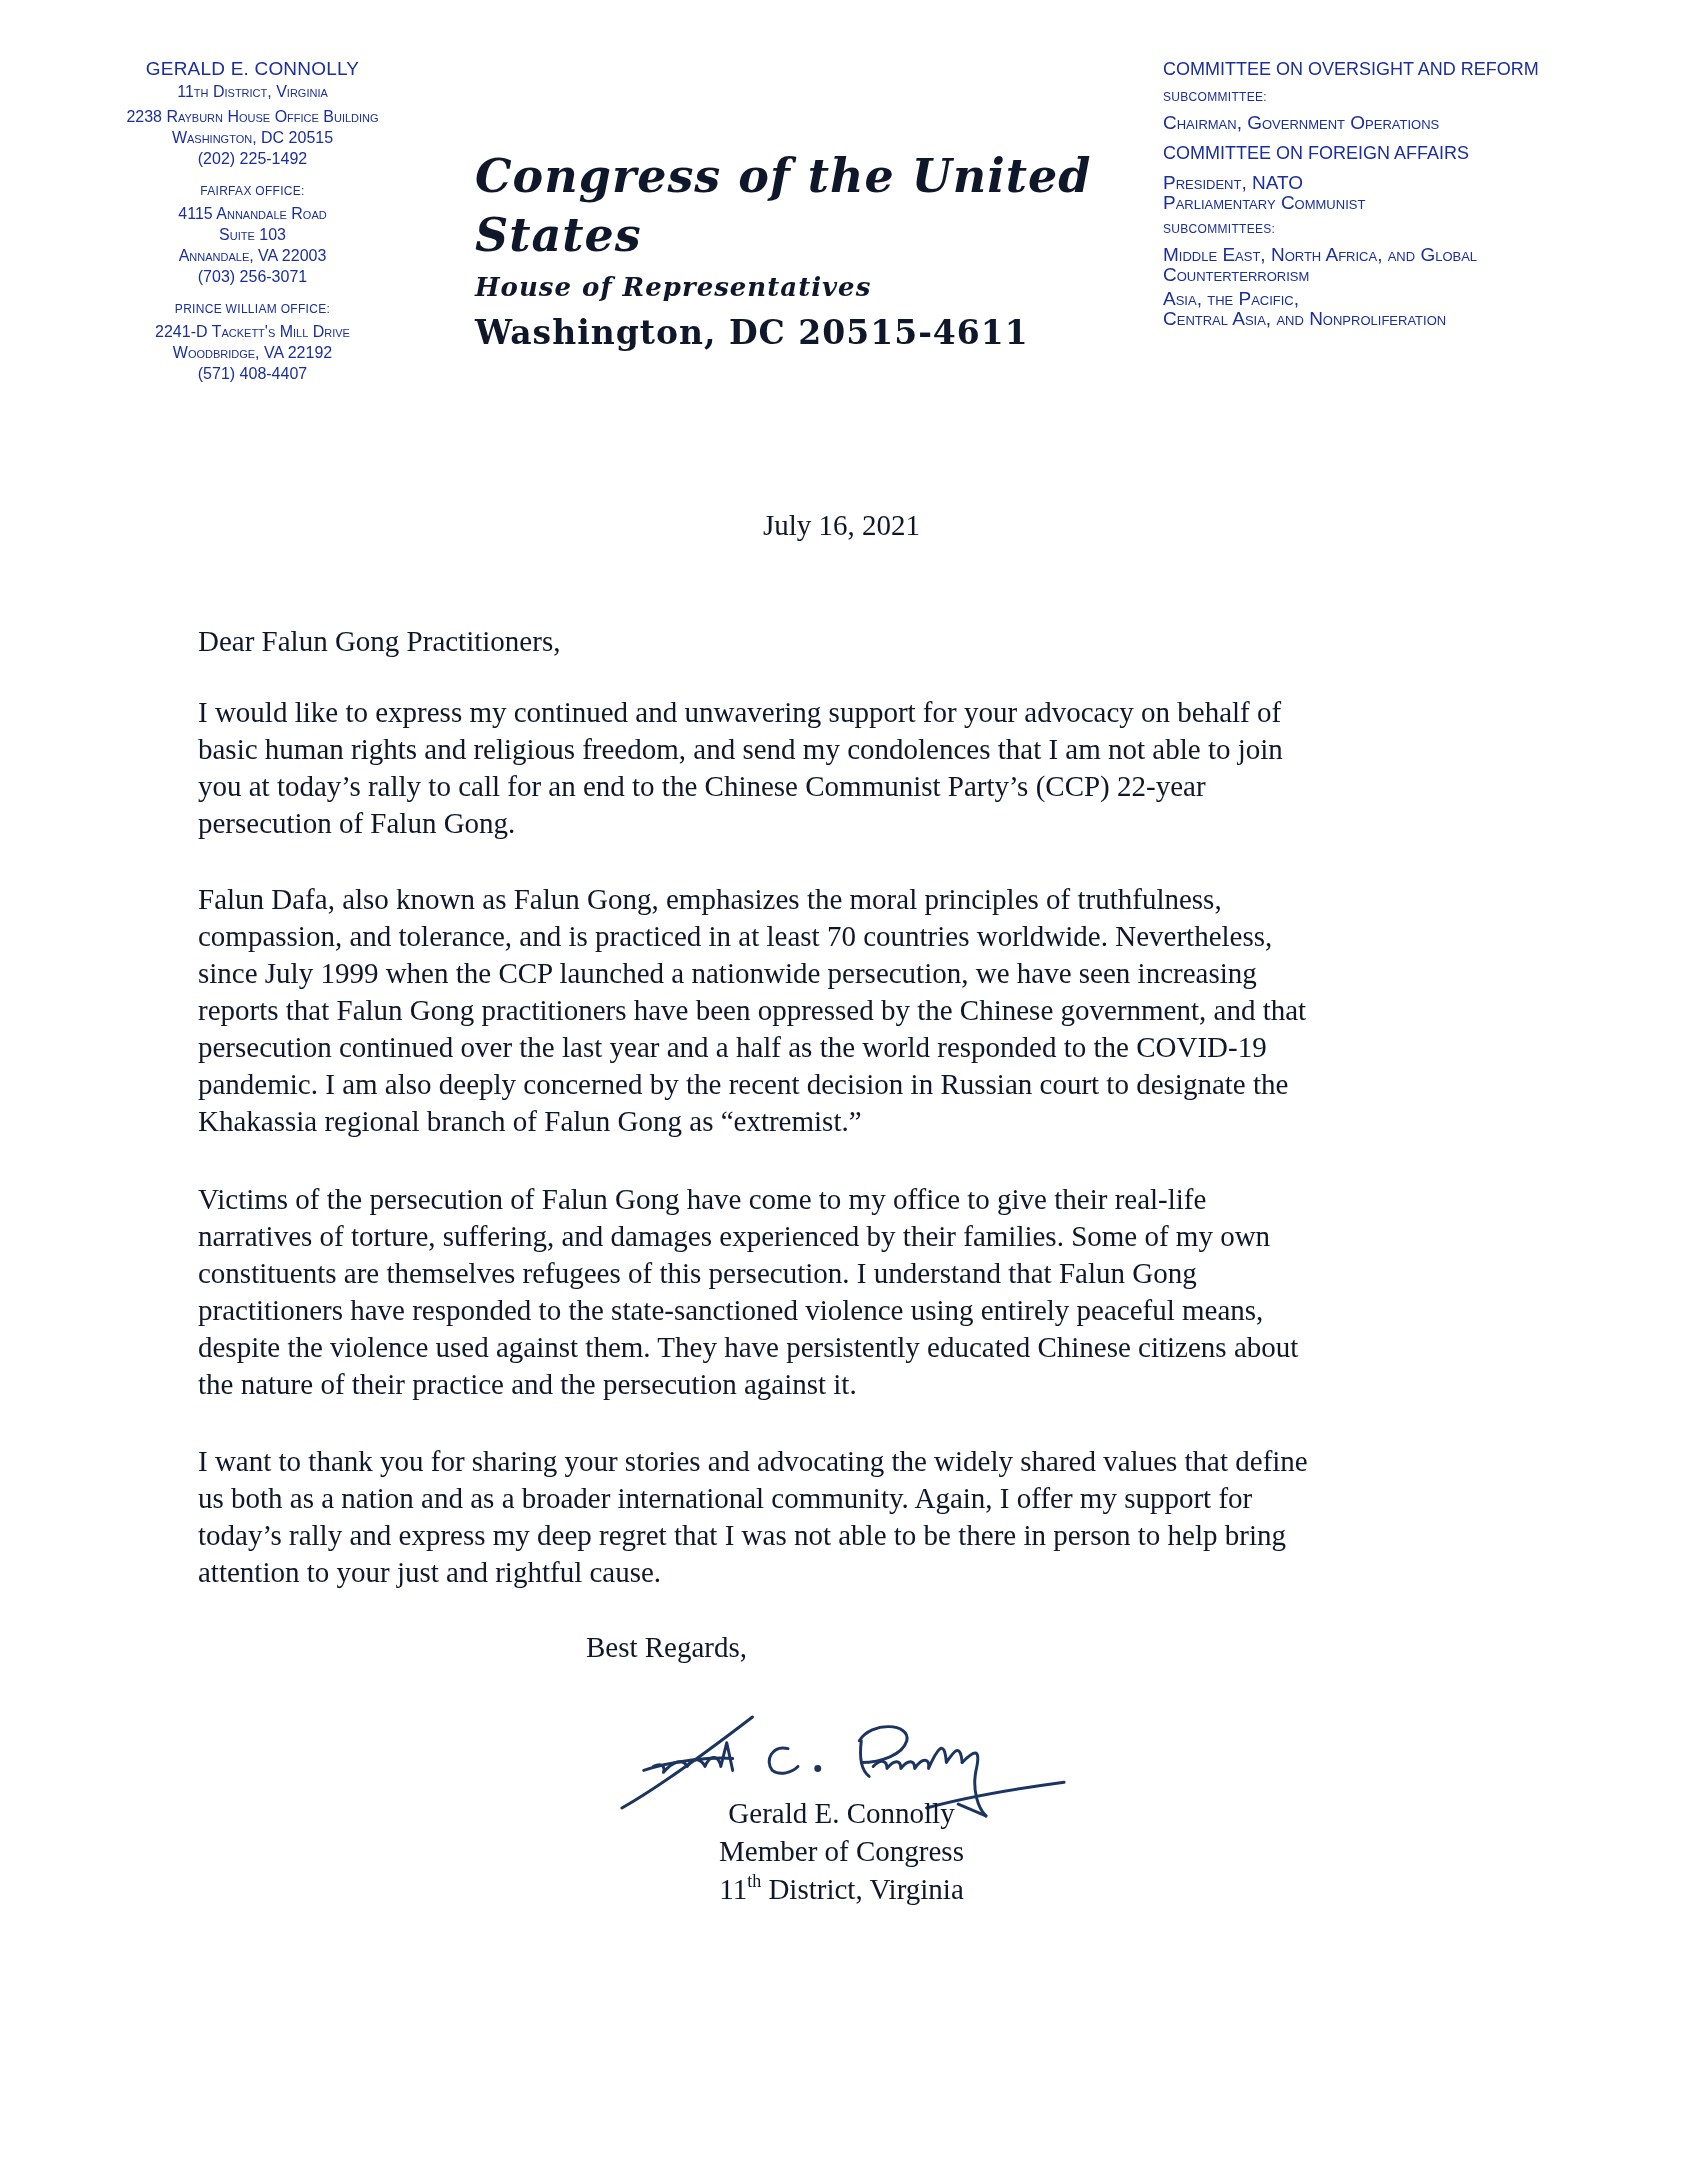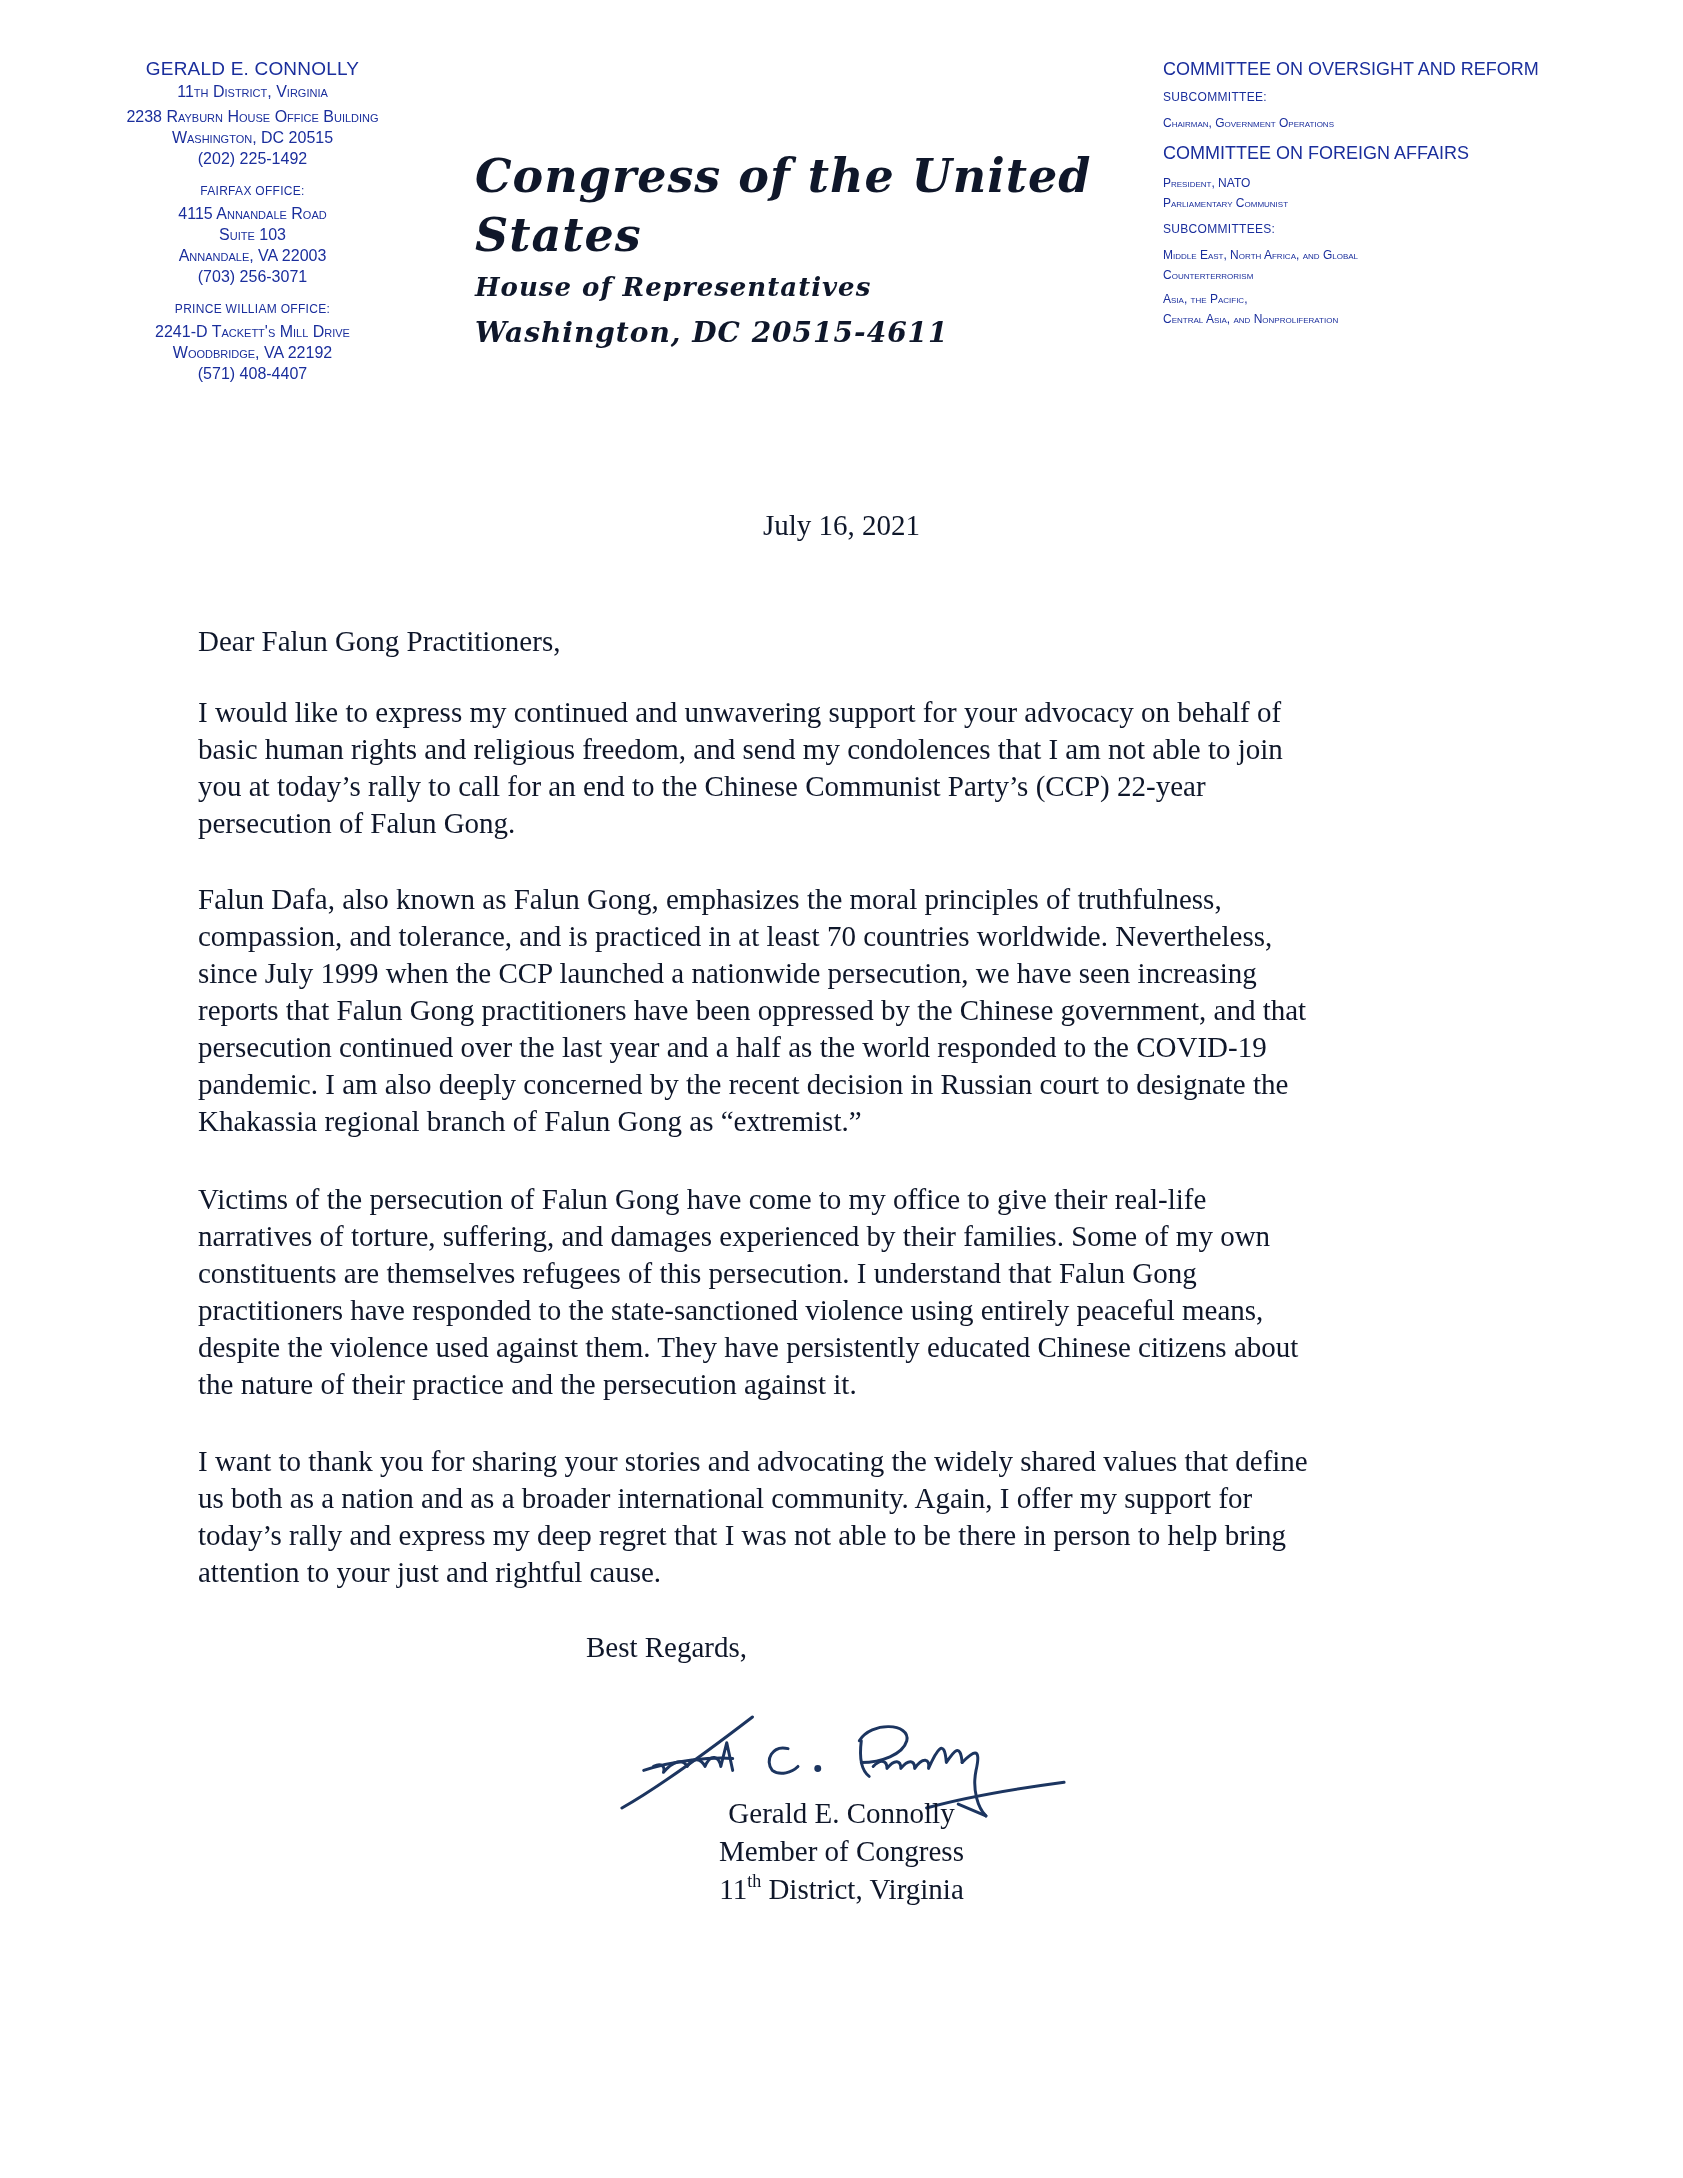--- a/index.html
+++ b/index.html
@@ -12,29 +12,29 @@
   .lh-left { position: absolute; left: 84px; top: 57px; width: 337px; text-align: center; }
   .lh-left .name { font-size: 19px; line-height: 24px; letter-spacing: 0.2px; }
   .lh-left .sc { font-size: 16px; line-height: 21px; font-variant: small-caps; }
   .lh-left .tiny { font-size: 12px; line-height: 16px; letter-spacing: 0.3px; text-transform: uppercase; }
   .lh-left .gap { height: 14px; }
   .lh-left .gap-s { height: 4px; }
 
   
   .lh-right { position: absolute; left: 1163px; top: 57px; width: 436px; text-align: left; }
   .lh-right .cmte { font-size: 18px; line-height: 24px; }
-  .lh-right .sc { font-size: 12px; line-height: 20px; font-variant: small-caps; }
+  .lh-right .sc { font-size: 19px; line-height: 20px; font-variant: small-caps; }
   .lh-right .tiny { font-size: 12px; line-height: 16px; letter-spacing: 0.3px; text-transform: uppercase; }
   .lh-right .gap { height: 8px; }
 
   
   .lh-center { position: absolute; left: 475px; top: 147px; width: 713px; text-align: left; color: #0f172a; font-family: "DejaVu Serif", "Liberation Serif", serif; font-weight: bold; }
   .lh-center .t1 { font-size: 46px; line-height: 59px; letter-spacing: 1px; font-style: italic; }
   .lh-center .t2 { font-size: 26px; line-height: 45px; letter-spacing: 1px; font-style: italic; }
-  .lh-center .t3 { font-size: 28px; line-height: 45px; letter-spacing: 1px; font-style: italic; }
+  .lh-center .t3 { font-size: 33px; line-height: 45px; letter-spacing: 1px; }
 
   
   .serif { font-family: "Liberation Serif", "DejaVu Serif", serif; color: #0f172a; }
   .date { position: absolute; left: 0; width: 1683px; top: 506px; text-align: center; font-size: 29px; line-height: 38px; }
   .salutation { position: absolute; left: 198px; top: 622px; font-size: 29px; line-height: 38px; }
   .para { position: absolute; left: 198px; width: 1247px; font-size: 29px; line-height: 37px; }
   .para .ln { display: block; white-space: nowrap; }
 
   .closing { position: absolute; left: 0; width: 1333px; text-align: center; font-size: 29px; line-height: 38px; }
   .signature { position: absolute; left: 614px; top: 1701px; width: 455px; height: 119px; }

